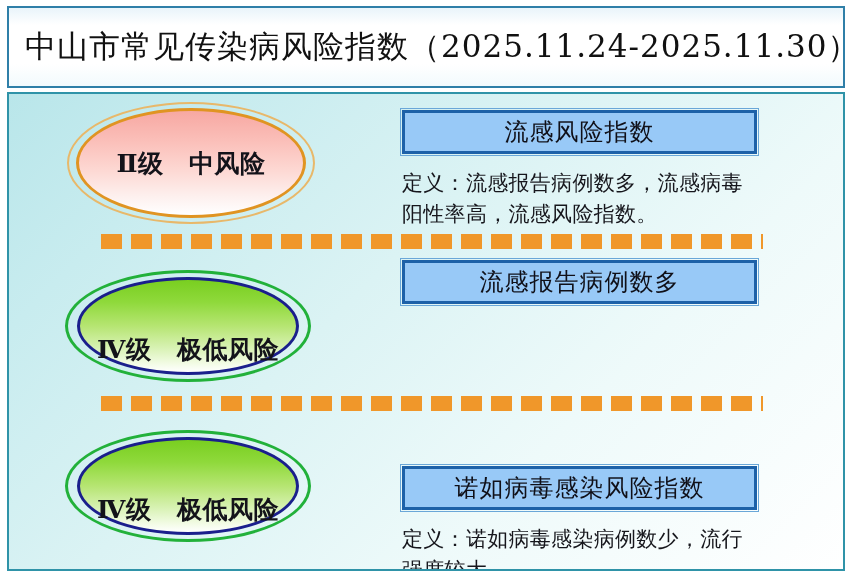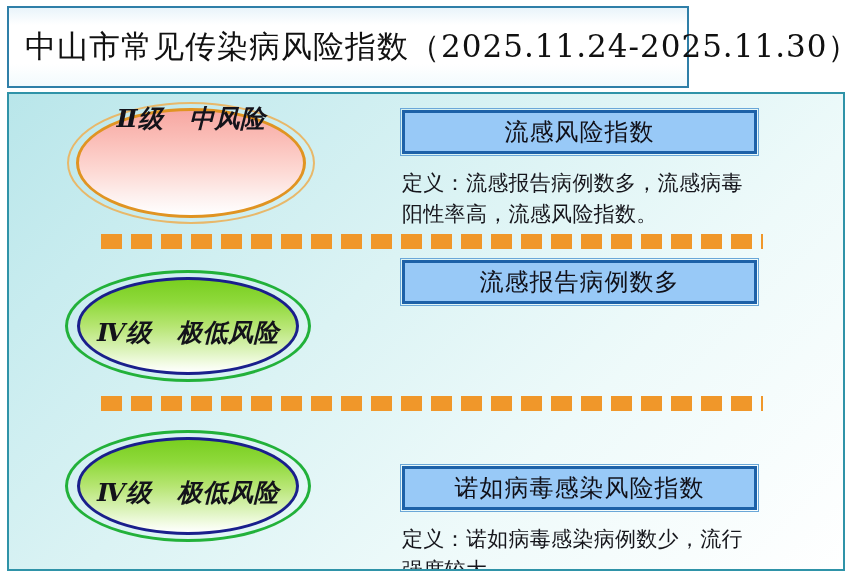--- a/index.html
+++ b/index.html
@@ -18,21 +18,21 @@
     height: 577px;
     background: #ffffff;
     overflow: hidden;
   }
 
   
   .title-bar {
     position: absolute;
     left: 7px;
     top: 6px;
-    width: 682px;
+    width: 838px;
     height: 82px;
     border: 2px solid #2f7fa8;
     background: linear-gradient(180deg, #e9f4fa 0%, #ffffff 22%, #ffffff 72%, #f2fafd 100%);
     display: flex;
     align-items: center;
     justify-content: flex-start;
   }
   .title-text {
     padding-left: 16px;
     font-family: "DejaVu Serif", "Liberation Serif", serif;
@@ -52,22 +52,22 @@
     border: 2px solid #2f93a8;
     background:
       linear-gradient(135deg, #b9e6ea 0%, #c8ecef 18%, #dbf3f4 42%, #eefafa 68%, #ffffff 100%);
     overflow: hidden;
   }
 
   
   .badge {
     position: absolute;
     display: flex;
+    align-items: center;
     justify-content: center;
-    font-style: italic;
   }
   .badge .outer-ring,
   .badge .inner-ring {
     position: absolute;
     border-radius: 50%;
   }
 
   
   .badge-pink { left: 58px; top: 8px; width: 248px; height: 122px; }
   .badge-pink .outer-ring {

